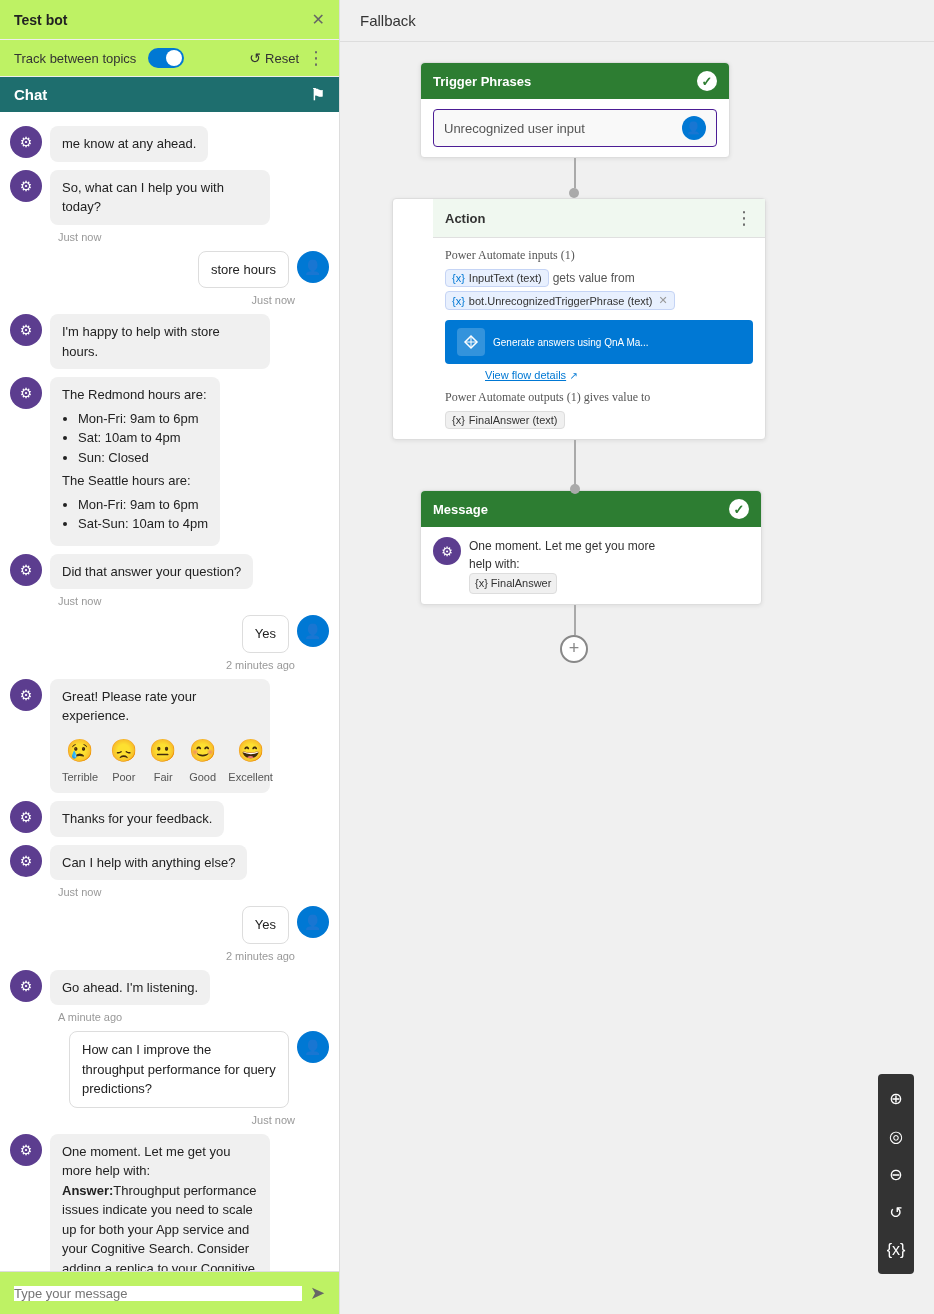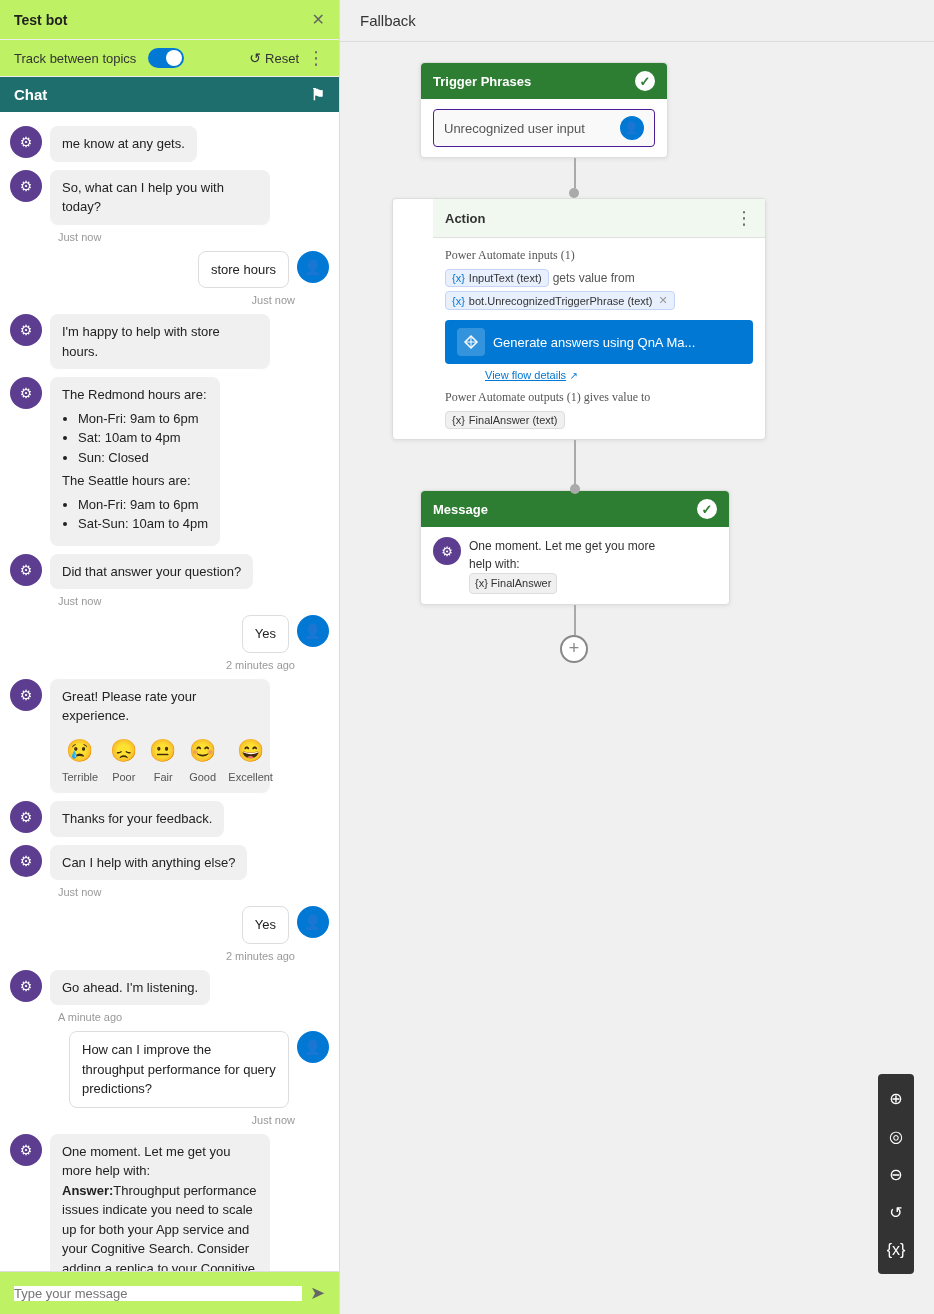--- a/index.html
+++ b/index.html
@@ -232,21 +232,21 @@
     }
     .flow-area {
       padding: 20px;
       position: relative;
     }
     
     .flow-block {
       background: #fff;
       border-radius: 4px;
       border: 1px solid #ddd;
-      width: 248px;
+      width: 310px;
       margin-left: 60px;
       box-shadow: 0 1px 4px rgba(0,0,0,0.08);
     }
     .flow-block-header {
       background: #2d7d32;
       color: #fff;
       padding: 8px 12px;
       font-size: 13px;
       font-weight: 600;
       border-radius: 4px 4px 0 0;
@@ -351,21 +351,21 @@
       margin-left: 2px;
     }
     .generate-btn {
       display: flex;
       align-items: center;
       gap: 8px;
       background: #0078d4;
       color: #fff;
       border-radius: 4px;
       padding: 8px 12px;
-      font-size: 13px;
+      font-size: 10px;
       margin: 10px 0 4px 0;
       cursor: pointer;
     }
     .generate-icon {
       width: 28px;
       height: 28px;
       background: rgba(255,255,255,0.2);
       border-radius: 4px;
       display: flex;
       align-items: center;
@@ -392,21 +392,21 @@
       font-size: 11px;
       color: #333;
       gap: 4px;
     }
 
     
     .message-block {
       background: #fff;
       border-radius: 4px;
       border: 1px solid #ddd;
-      width: 310px;
+      width: 342px;
       margin-left: 60px;
       box-shadow: 0 1px 4px rgba(0,0,0,0.08);
     }
     .message-header {
       background: #2d7d32;
       color: #fff;
       padding: 8px 12px;
       font-size: 13px;
       font-weight: 600;
       border-radius: 4px 4px 0 0;
@@ -526,21 +526,21 @@
     <span>Chat</span>
     <span style="font-size:16px;">⚑</span>
   </div>
 
   <div class="chat-body">
 
     <div class="msg-row">
       <div class="bot-avatar">
           <span>⚙</span>
         </div>
-      <div class="bubble">me know at any gets.</div>
+      <div class="bubble">me know at any ahead.</div>
     </div>
 
     <div class="msg-row">
       <div class="bot-avatar">
           <span>⚙</span>
         </div>
       <div class="bubble">So, what can I help you with today?</div>
     </div>
     <div class="timestamp left">Just now</div>
 

